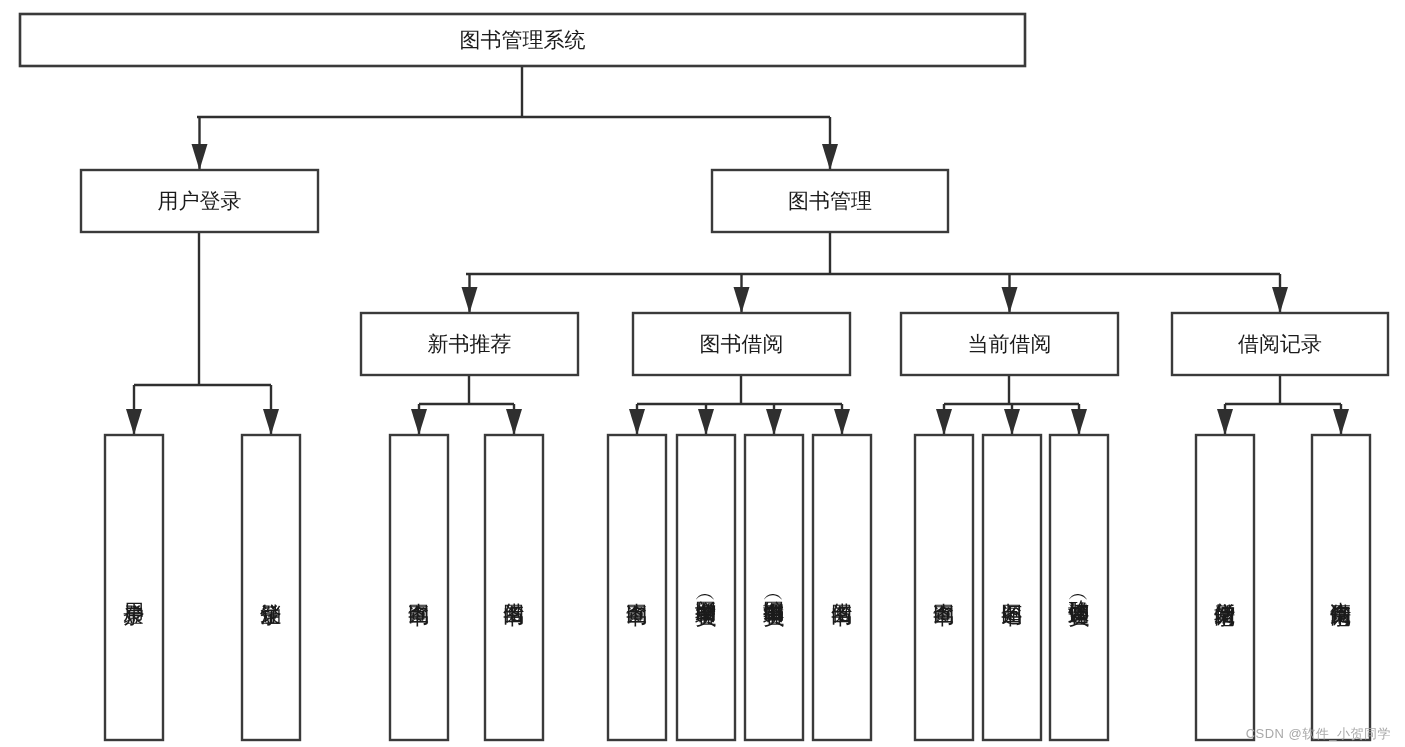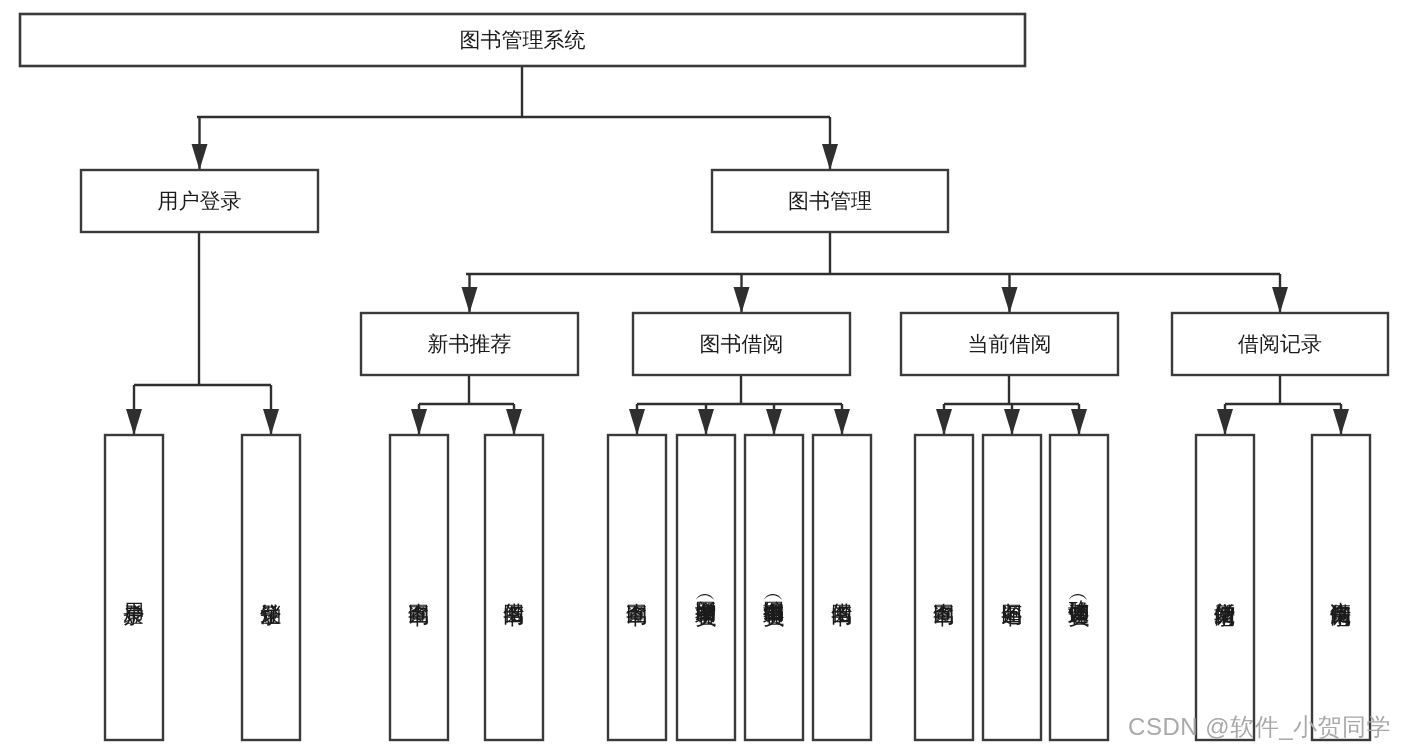--- a/index.html
+++ b/index.html
@@ -60,21 +60,21 @@
     letter-spacing: 1px;
     color: #1b1b1b;
     pointer-events: none;
     white-space: nowrap;
   }
   .watermark {
     position: absolute;
     right: 14px;
     bottom: 4px;
     font-family: "Liberation Sans", "DejaVu Sans", sans-serif;
-    font-size: 24px;
+    font-size: 13px;
     color: #a9a9a9;
     letter-spacing: 0.5px;
     user-select: none;
   }
 </style>
 </head>
 <body>
 
 <div id="stage">
 

